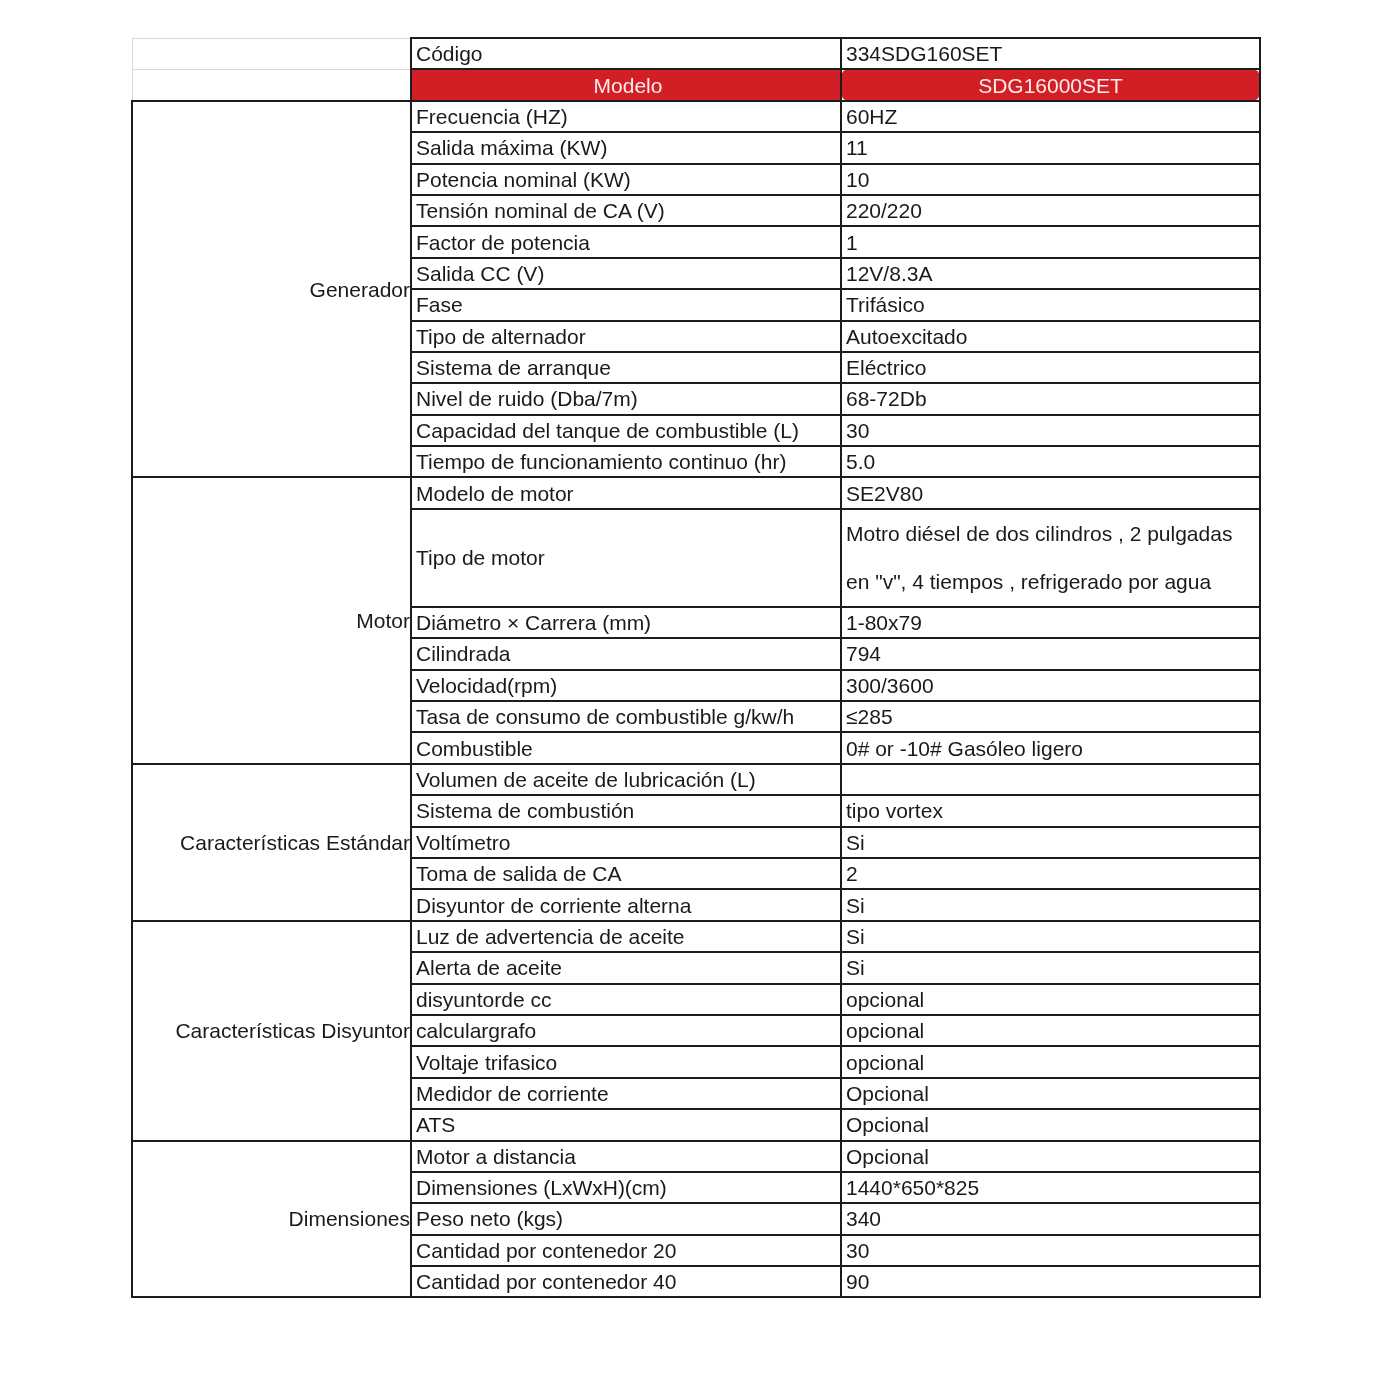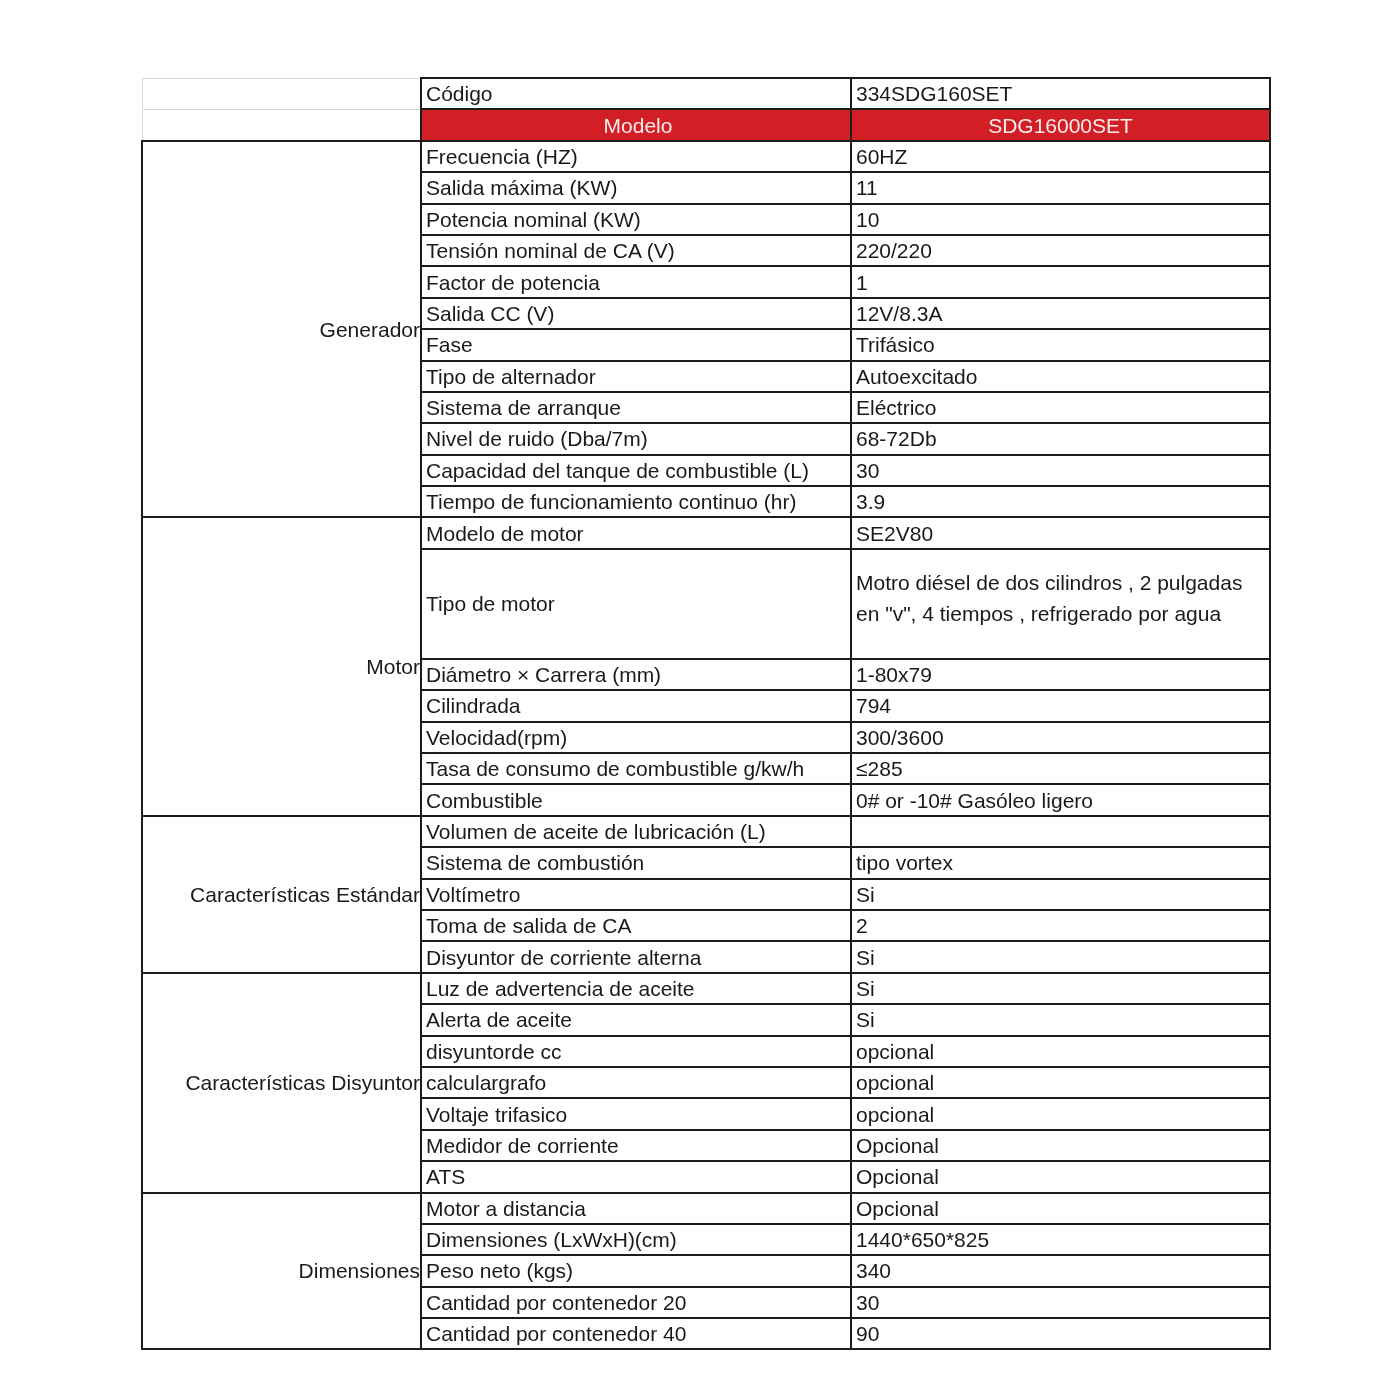--- a/index.html
+++ b/index.html
@@ -1,23 +1,23 @@
 <!DOCTYPE html>
 <html><head>
 <meta charset="utf-8">
 <style>
   html, body { margin: 0; padding: 0; background: #ffffff; }
   body { width: 1400px; height: 1400px; position: relative; overflow: hidden;
          font-family: "Liberation Sans", "DejaVu Sans", sans-serif; color: #1a1a1a; }
-  #sheet { position: absolute; left: 141px; top: 37px; border-collapse: collapse; table-layout: fixed; margin-top: 40px; }
+  #sheet { position: absolute; left: 131px; top: 37px; border-collapse: collapse; table-layout: fixed; }
   #sheet col.c1 { width: 279px; }
   #sheet col.c2 { width: 430px; }
   #sheet col.c3 { width: 419px; }
   #sheet td { border: 2px solid #1c1c1c; font-size: 21px; line-height: 29px; padding: 0 4px; height: 29.4px; vertical-align: middle; white-space: nowrap; }
-  #sheet td.val-wrap { white-space: normal; line-height: 31px; padding-top: 0; padding-bottom: 12px; }
+  #sheet td.val-wrap { white-space: normal; line-height: 48px; padding-top: 0; padding-bottom: 0; }
   #sheet td.group { text-align: right; white-space: nowrap; padding: 0; }
   #sheet tr.hdr td.blank { border-top: 1px solid #d8d8d8; border-left: 1px solid #d8d8d8; border-right: 2px solid #1c1c1c; border-bottom: 1px solid #d8d8d8; }
   #sheet tr.hdr2 td.blank { border-left: 1px solid #d8d8d8; border-bottom: 2px solid #1c1c1c; border-top: 1px solid #d8d8d8; }
   #sheet tr.model td.red { background: #d21f26; color: #fbeaea; text-align: center; }
   #sheet tr.tall td { height: 96px; }
 </style>
 </head>
 <body>
 
 <table id="sheet">
@@ -28,21 +28,21 @@
     </colgroup>
   <tbody id="sheet-body">
     <tr class="hdr">
       <td class="blank"></td>
       <td>Código</td>
       <td>334SDG160SET</td>
     </tr>
     <tr class="hdr2 model">
       <td class="blank"></td>
       <td class="red" style="background: rgb(210, 31, 38); padding-left: 8px;">Modelo</td>
-      <td class="red" style="background: rgb(210, 31, 38);">SDG16000SET</td>
+      <td class="red" style="background: rgb(210, 31, 38); border-radius: 8px;">SDG16000SET</td>
     </tr>
   <tr>
         <td class="group" rowspan="12">Generador</td>
         <td>Frecuencia (HZ)</td>
         <td>60HZ</td>
       </tr>
       <tr>
         <td>Salida máxima (KW)</td>
         <td>11</td>
       </tr>
@@ -77,21 +77,21 @@
       <tr>
         <td>Nivel de ruido (Dba/7m)</td>
         <td>68-72Db</td>
       </tr>
       <tr>
         <td>Capacidad del tanque de combustible (L)</td>
         <td>30</td>
       </tr>
       <tr>
         <td>Tiempo de funcionamiento continuo (hr)</td>
-        <td>3.9</td>
+        <td>5.0</td>
       </tr>
       <tr>
         <td class="group" rowspan="7">Motor</td>
         <td>Modelo de motor</td>
         <td>SE2V80</td>
       </tr>
       <tr class="tall">
         <td>Tipo de motor</td>
         <td class="val-wrap">Motro diésel de dos cilindros , 2 pulgadas en "v", 4 tiempos , refrigerado por agua</td>
       </tr>

